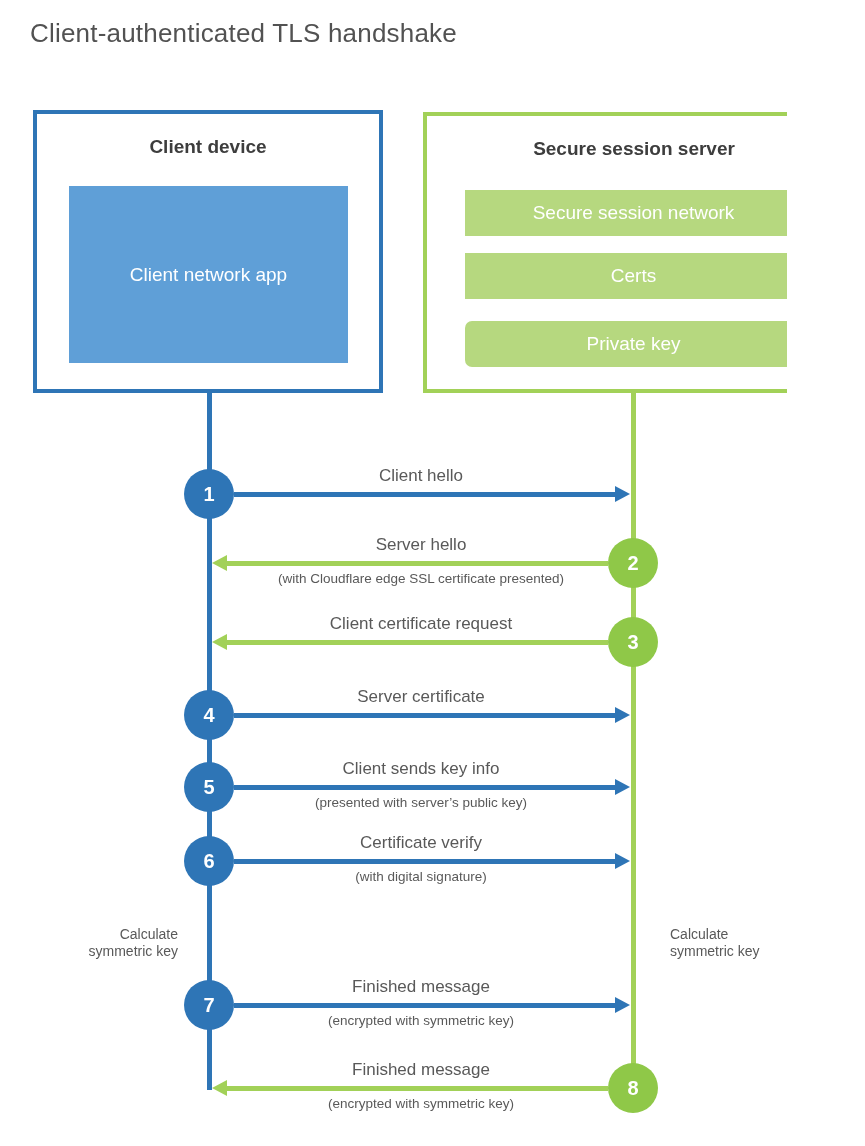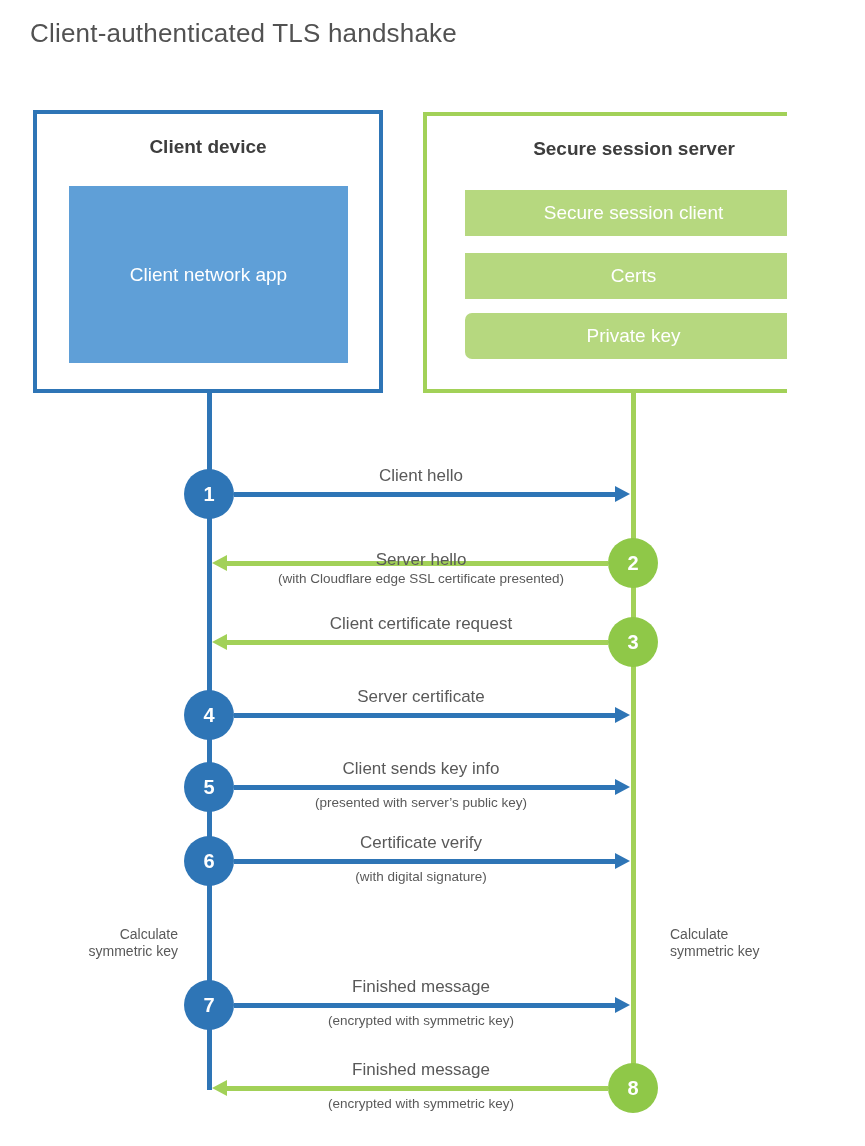--- a/index.html
+++ b/index.html
@@ -68,41 +68,41 @@
 
   <div class="actor-box box-client">
     <div class="actor-title">Client device</div>
     <div class="inner-app">
       <span>Client network app</span>
     </div>
   </div>
 
   <div class="actor-box box-server">
     <div class="actor-title">Secure session server</div>
-    <div class="module-bar" style="top:74px;">Secure session client</div>
+    <div class="module-bar" style="top:74px;">Secure session network</div>
     <div class="module-bar" style="top:137px;">Certs</div>
-    <div class="module-bar" style="top:197px;border-radius:7px;">Private key</div>
+    <div class="module-bar" style="top:205px;border-radius:7px;">Private key</div>
   </div>
 
   <div class="vline blue"></div>
   <div class="vline green"></div>
 
   <div class="circle c-blue" style="left:184px;top:469px;">1</div>
   <div class="arrow a-blue a-right" style="left:234px;top:486px;width:396px;">
       <i class="shaft"></i>
       <i class="head"></i>
     </div>
   <div class="msg" style="top:466px;">Client hello</div>
 
   <div class="circle c-green" style="left:608px;top:538px;">2</div>
   <div class="arrow a-green a-left" style="left:212px;top:555px;width:396px;">
       <i class="shaft"></i>
       <i class="head"></i>
     </div>
-  <div class="msg" style="top:535px;margin-top:15px;">Server hello</div>
+  <div class="msg" style="top:535px;">Server hello</div>
   <div class="sub" style="top:571px;">(with Cloudflare edge SSL certificate presented)</div>
 
   <div class="circle c-green" style="left:608px;top:617px;">3</div>
   <div class="arrow a-green a-left" style="left:212px;top:634px;width:396px;">
       <i class="shaft"></i>
       <i class="head"></i>
     </div>
   <div class="msg" style="top:614px;">Client certificate request</div>
 
   <div class="circle c-blue" style="left:184px;top:690px;">4</div>

